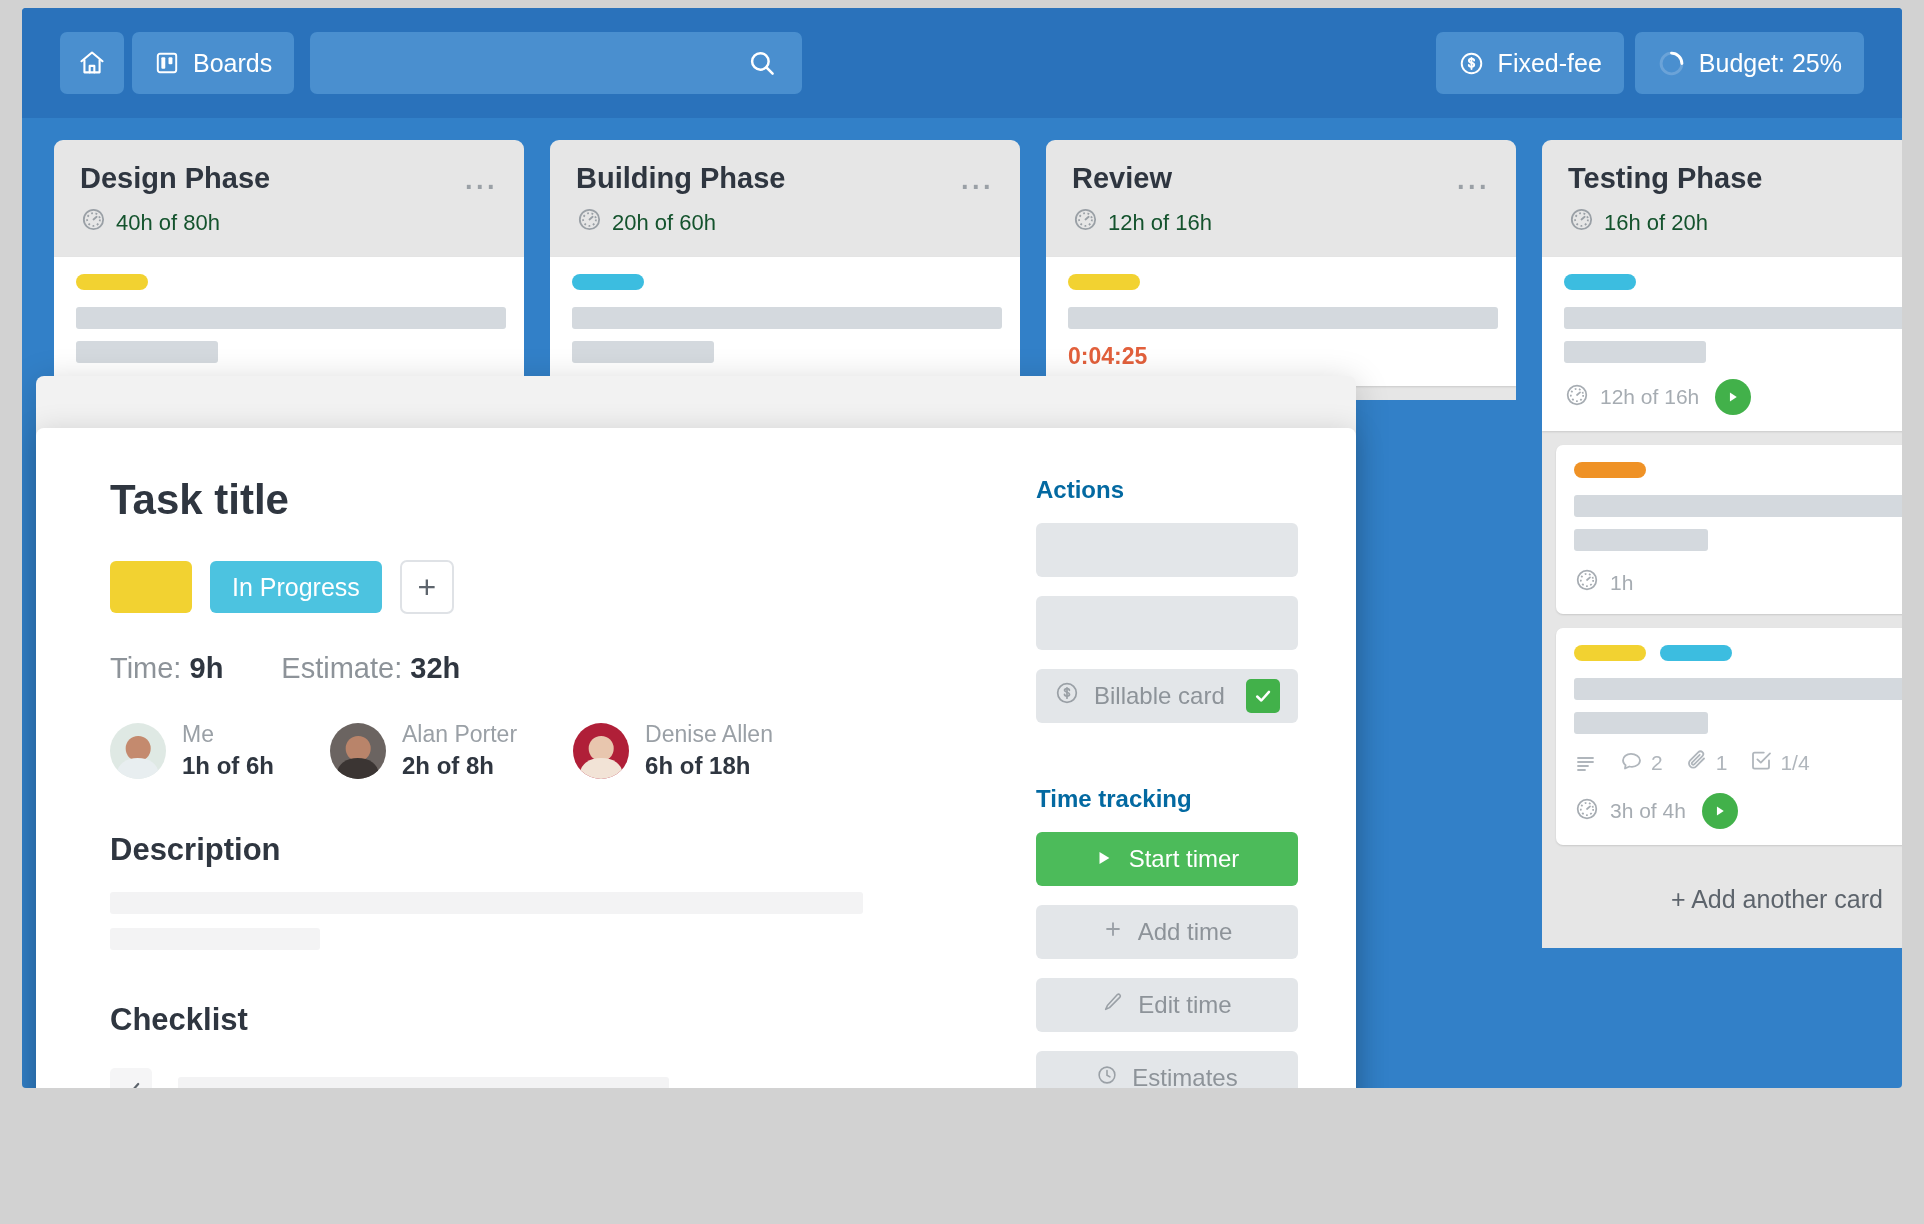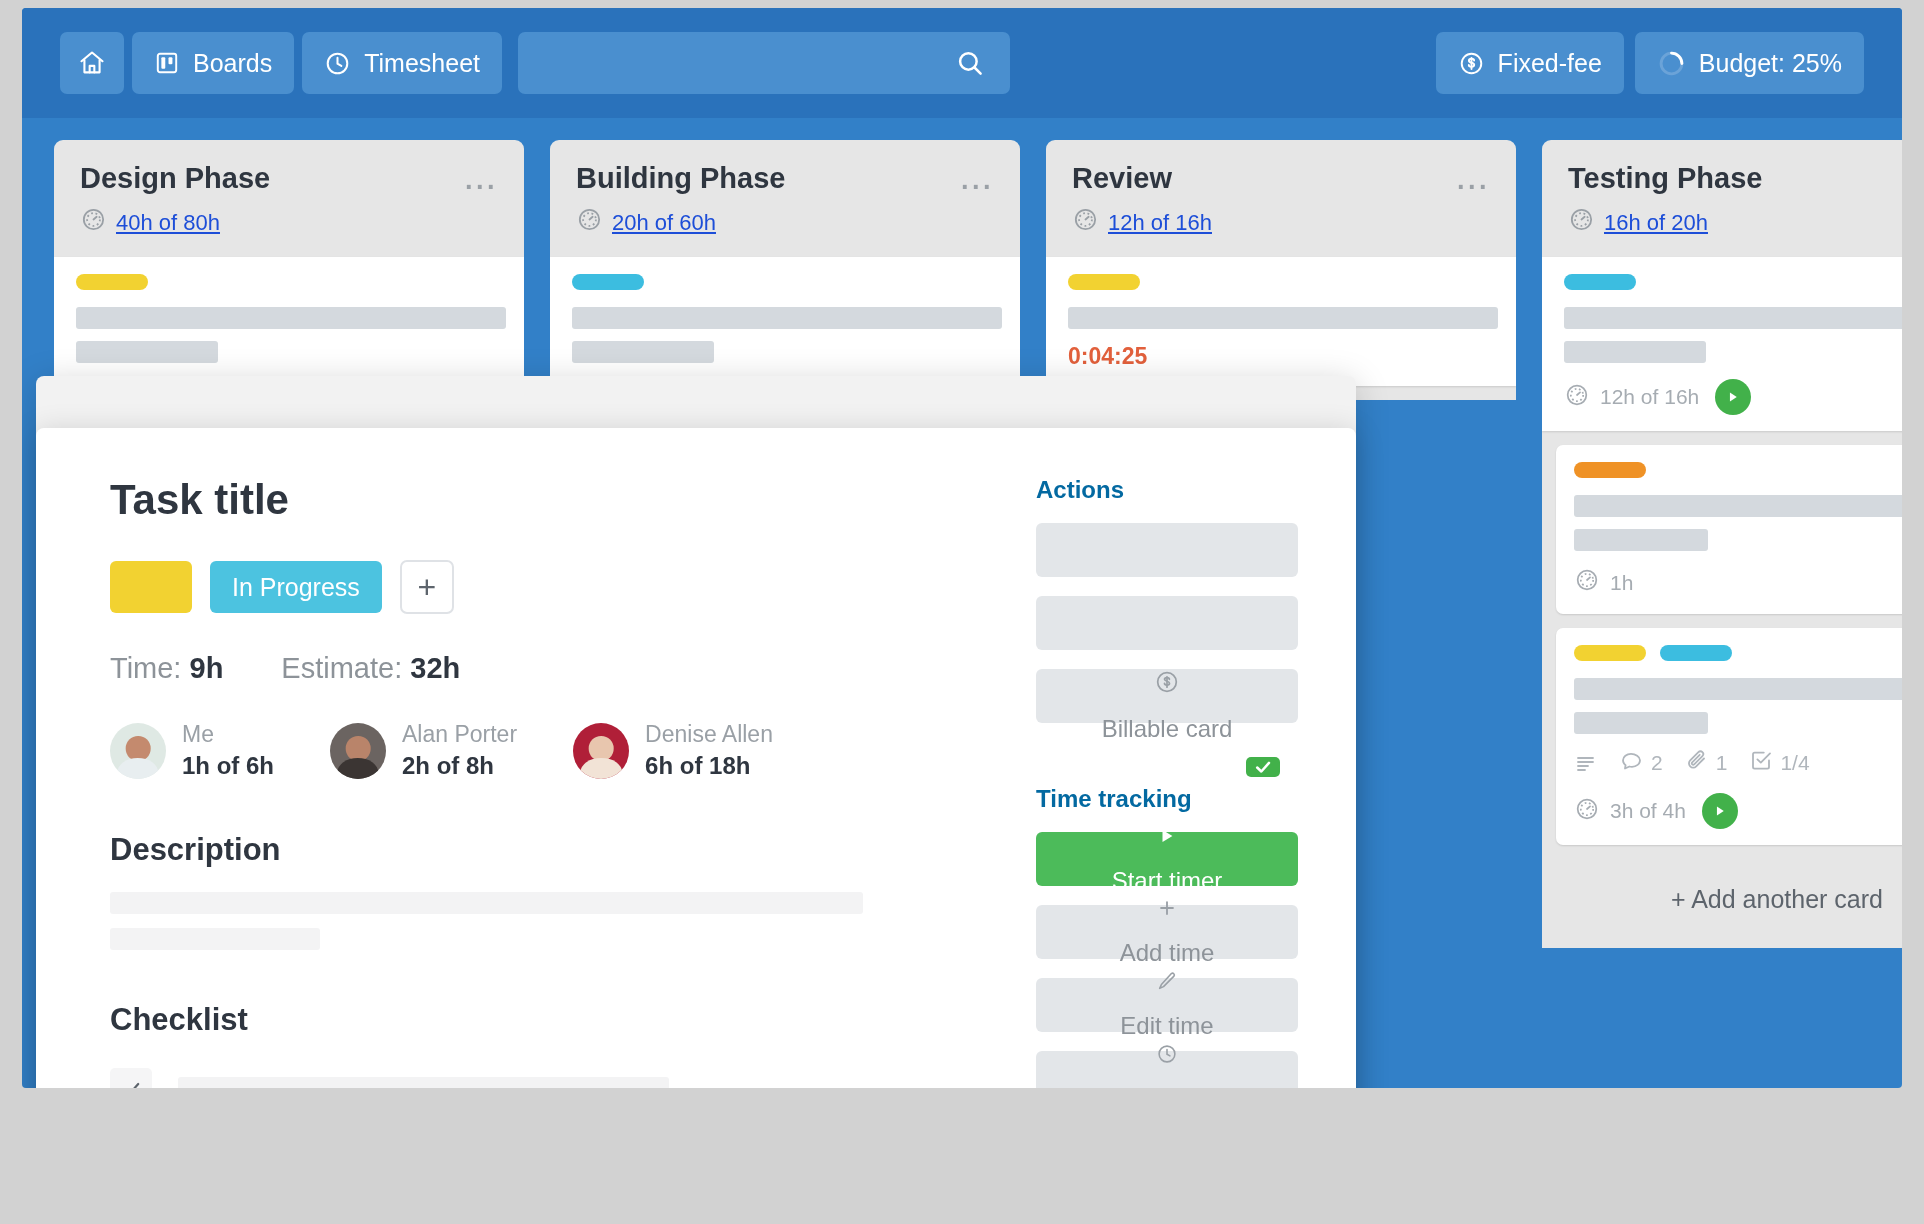--- a/index.html
+++ b/index.html
@@ -84,21 +84,21 @@
   }
   .col-head { padding: 22px 26px 18px 26px; }
   .col-title {
     font-size: 29px; font-weight: 700; color: #2f3640;
     display: flex; align-items: flex-end; justify-content: space-between;
   }
   .col-dots { color: #9aa0a6; font-size: 27px; line-height: .6; letter-spacing:2px; cursor: pointer; padding-top:8px;}
   .col-meta {
     margin-top: 11px;
     display: flex; align-items: center; gap: 9px;
-    font-size: 22px; color: #1d4ed8; text-decoration: underline;
+    font-size: 22px; color: #14532d;
   }
   .col-body { background: #e6e6e6; padding: 0 0 0 0; }
 
   .card {
     background: #ffffff;
     border-radius: 7px;
     margin: 0 14px 14px 14px;
     padding: 17px 18px 16px 18px;
     box-shadow: 0 1px 2px rgba(0,0,0,.13);
   }
@@ -219,21 +219,21 @@
   }
   .check-box.empty { background: #fff; border: 2px solid #e4e6e9; }
   .check-text { background: #f3f3f4; height: 24px; border-radius: 3px; }
 
   .act-head { font-size: 24px; font-weight: 700; color: #0369a1; }
   .act-btn {
     height: 48px; background: #e3e6e9;
     border-radius: 6px; margin-top: 19px;
     display: flex; align-items: center; gap: 14px;
     padding: 0 18px; cursor: pointer;
-    font-size: 24px; color: #8d9399; flex-direction: column;
+    font-size: 24px; color: #8d9399;
   }
   .act-btn.green {
     background: #4cbb5a; color: #ffffff; justify-content: center; gap: 16px;
   }
   .act-btn.centered { justify-content: center; }
   .billable-check {
     width: 34px; height: 34px; border-radius: 5px; background: #42b14a;
     display: flex; align-items: center; justify-content: center;
     margin-left: auto;
   }
@@ -256,29 +256,20 @@
       </div>
       <div class="tb-btn">
         <span class="tb-icon">
           <svg width="26" height="26" viewBox="0 0 24 24" fill="none" stroke="#fff" stroke-width="1.8">
             <rect x="3.5" y="3.5" width="17" height="17" rx="2"></rect>
             <rect x="6.8" y="6.6" width="3.6" height="10.8" rx="1" fill="#fff" stroke="none"></rect>
             <rect x="13.4" y="6.6" width="3.6" height="6.6" rx="1" fill="#fff" stroke="none"></rect>
           </svg>
         </span>
         <span>Boards</span>
-      </div>
-      <div class="tb-btn">
-        <span class="tb-icon">
-          <svg width="27" height="27" viewBox="0 0 24 24" fill="none" stroke="#fff" stroke-width="1.8" stroke-linecap="round">
-            <circle cx="12" cy="12" r="8.7"></circle>
-              <path d="M12 7v5.2l3.4 2"></path>
-          </svg>
-        </span>
-        <span>Timesheet</span>
       </div>
       <div class="tb-search">
         <span class="tb-icon">
           <svg width="30" height="30" viewBox="0 0 24 24" fill="none" stroke="#fff" stroke-width="2" stroke-linecap="round">
             <circle cx="10.7" cy="10.7" r="6.6"></circle>
               <path d="M15.6 15.6 20.5 20.5"></path>
           </svg>
         </span>
       </div>
       <div class="tb-spacer"></div>

